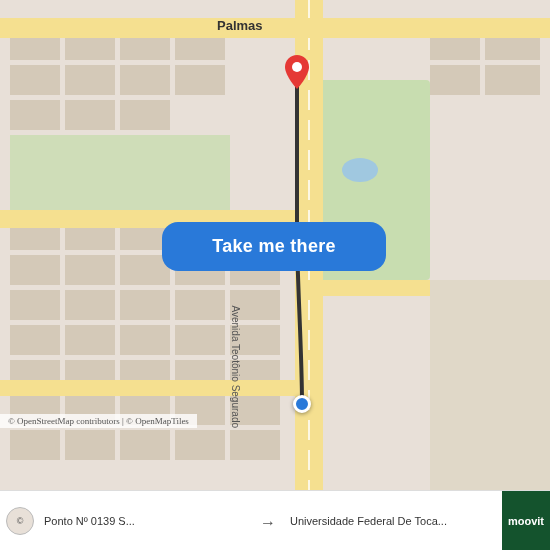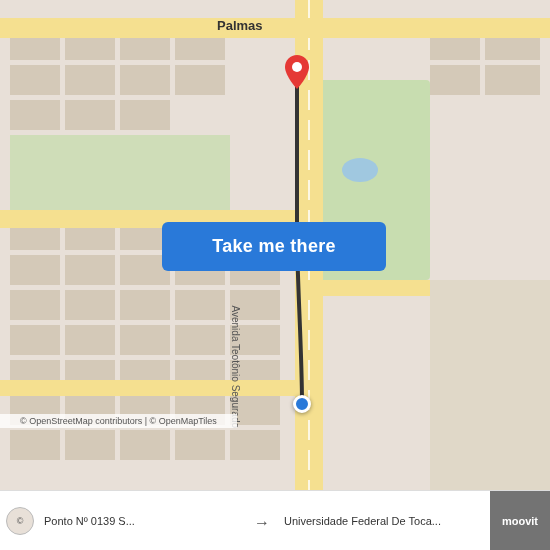--- a/index.html
+++ b/index.html
@@ -29,21 +29,21 @@
 
     #take-me-there-btn {
       position: absolute;
       top: 222px;
       left: 162px;
       width: 224px;
       height: 49px;
       background-color: #2979d9;
       color: white;
       border: none;
-      border-radius: 6px;
+      border-radius: 16px;
       font-size: 18px;
       font-weight: 600;
       cursor: pointer;
       z-index: 10;
       letter-spacing: 0.3px;
     }
 
     
     #bottom-bar {
       width: 550px;
@@ -73,45 +73,46 @@
 
     .route-arrow {
       font-size: 16px;
       color: #555;
       margin: 0 4px;
       flex-shrink: 0;
     }
 
     
     .moovit-logo {
-      width: 60px;
+      width: 48px;
       height: 60px;
-      background-color: #737373;
+      background-color: #14532d;
       display: flex;
       align-items: center;
       justify-content: center;
       flex-shrink: 0;
     }
 
     .moovit-text {
       color: white;
       font-size: 11px;
       font-weight: bold;
     }
 
     
     .osm-credit {
       position: absolute;
       bottom: 62px;
       left: 0;
       font-size: 9px;
       color: #555;
       background: rgba(255,255,255,0.8);
-      padding: 2px 20px;
+      padding: 2px 8px;
       z-index: 5;
+      font-family: Liberation Serif, serif;
     }
 
     
     .palmas-label {
       position: absolute;
       top: 18px;
       left: 195px;
       font-size: 13px;
       font-weight: bold;
       color: #333;

